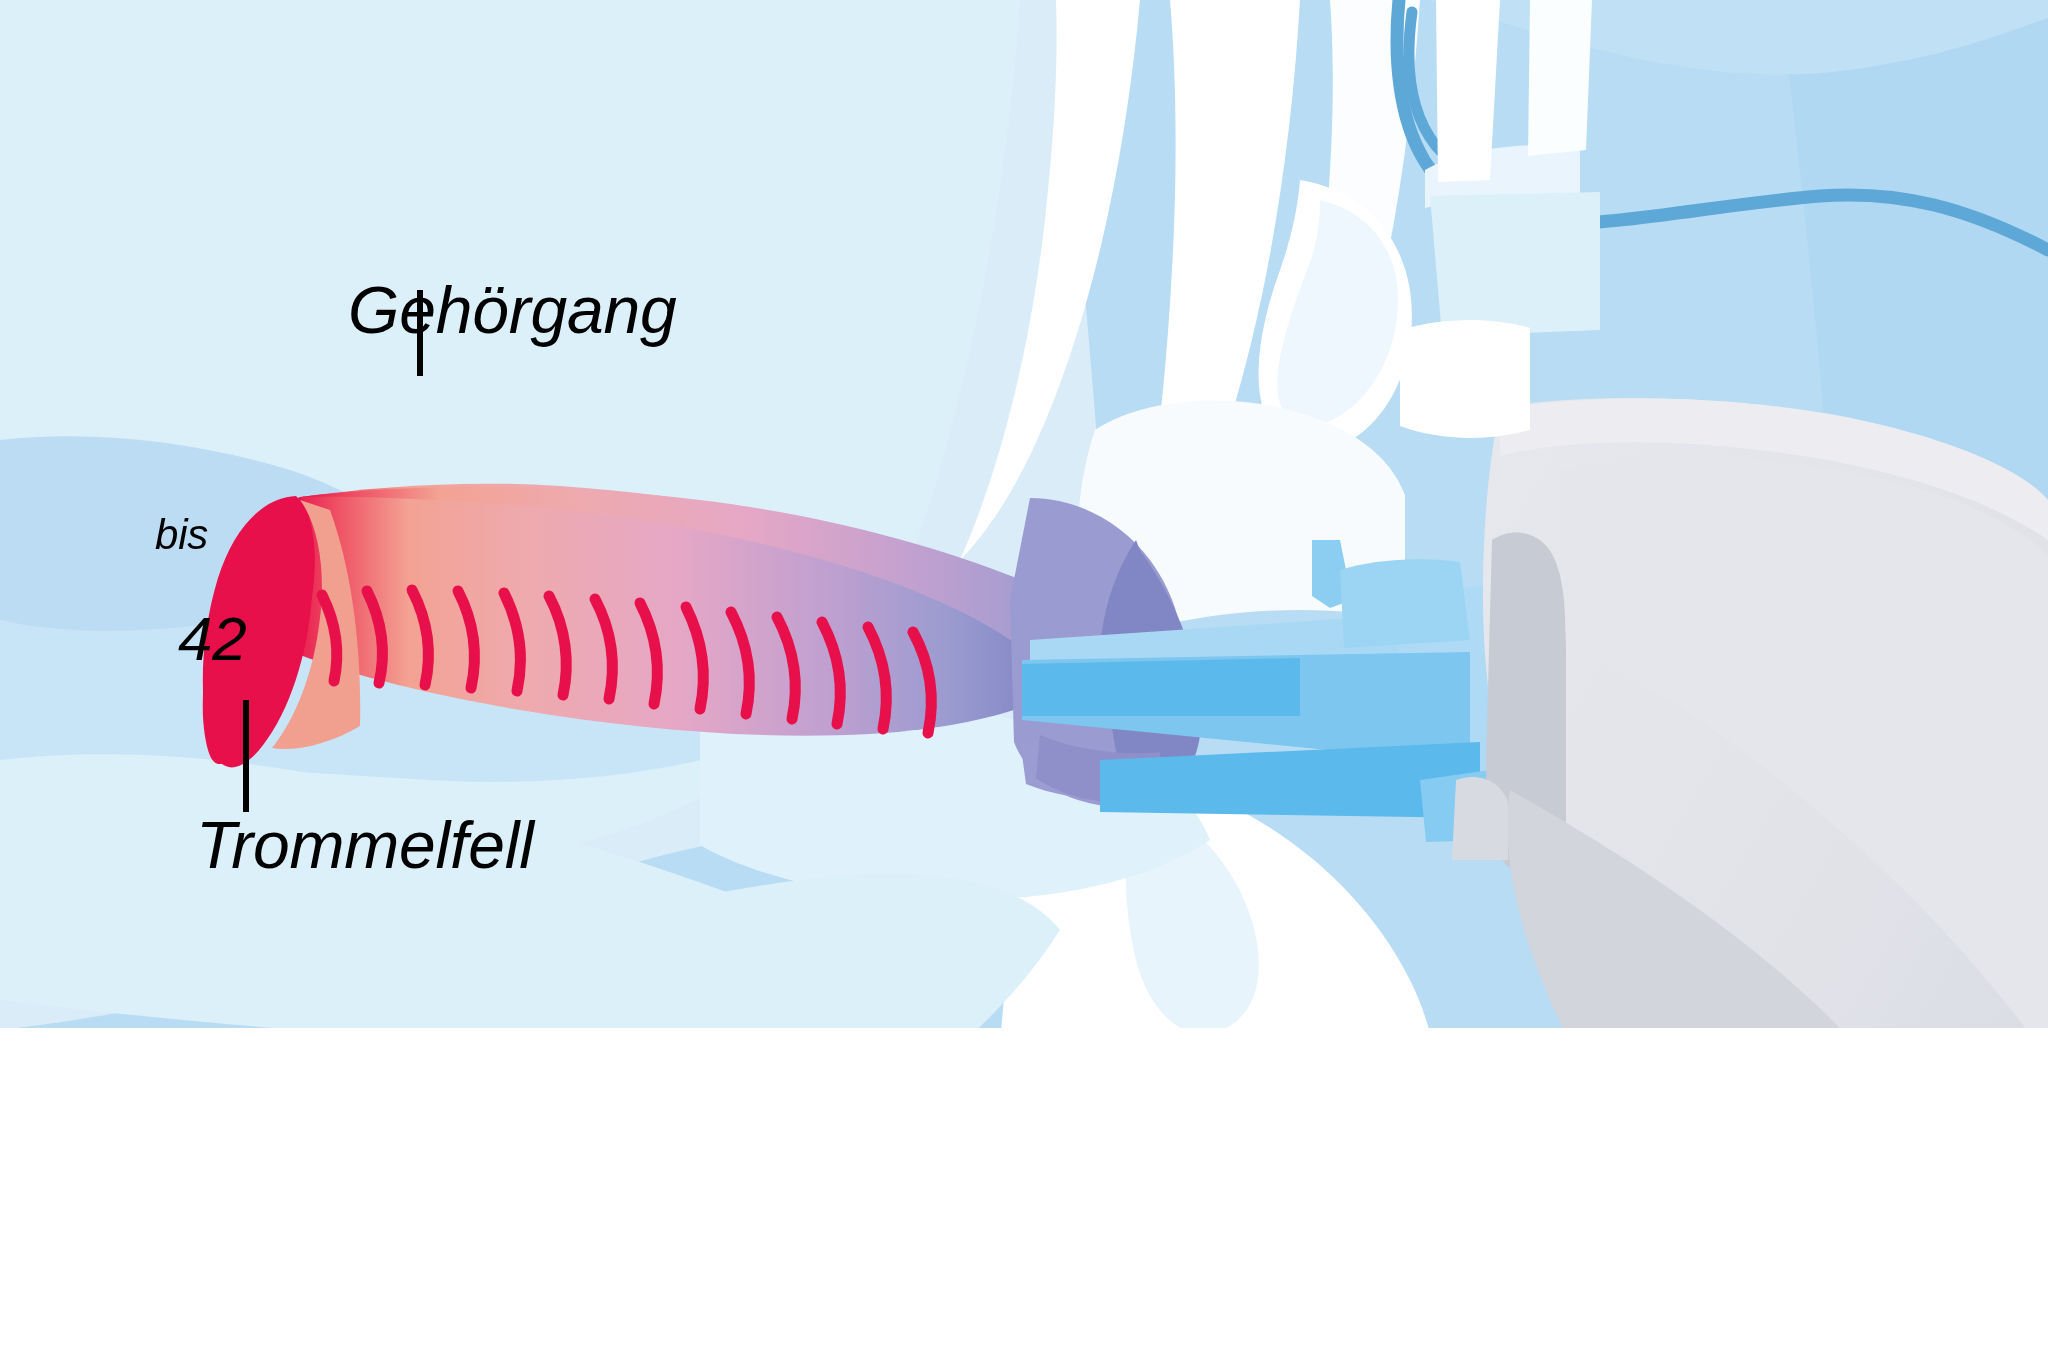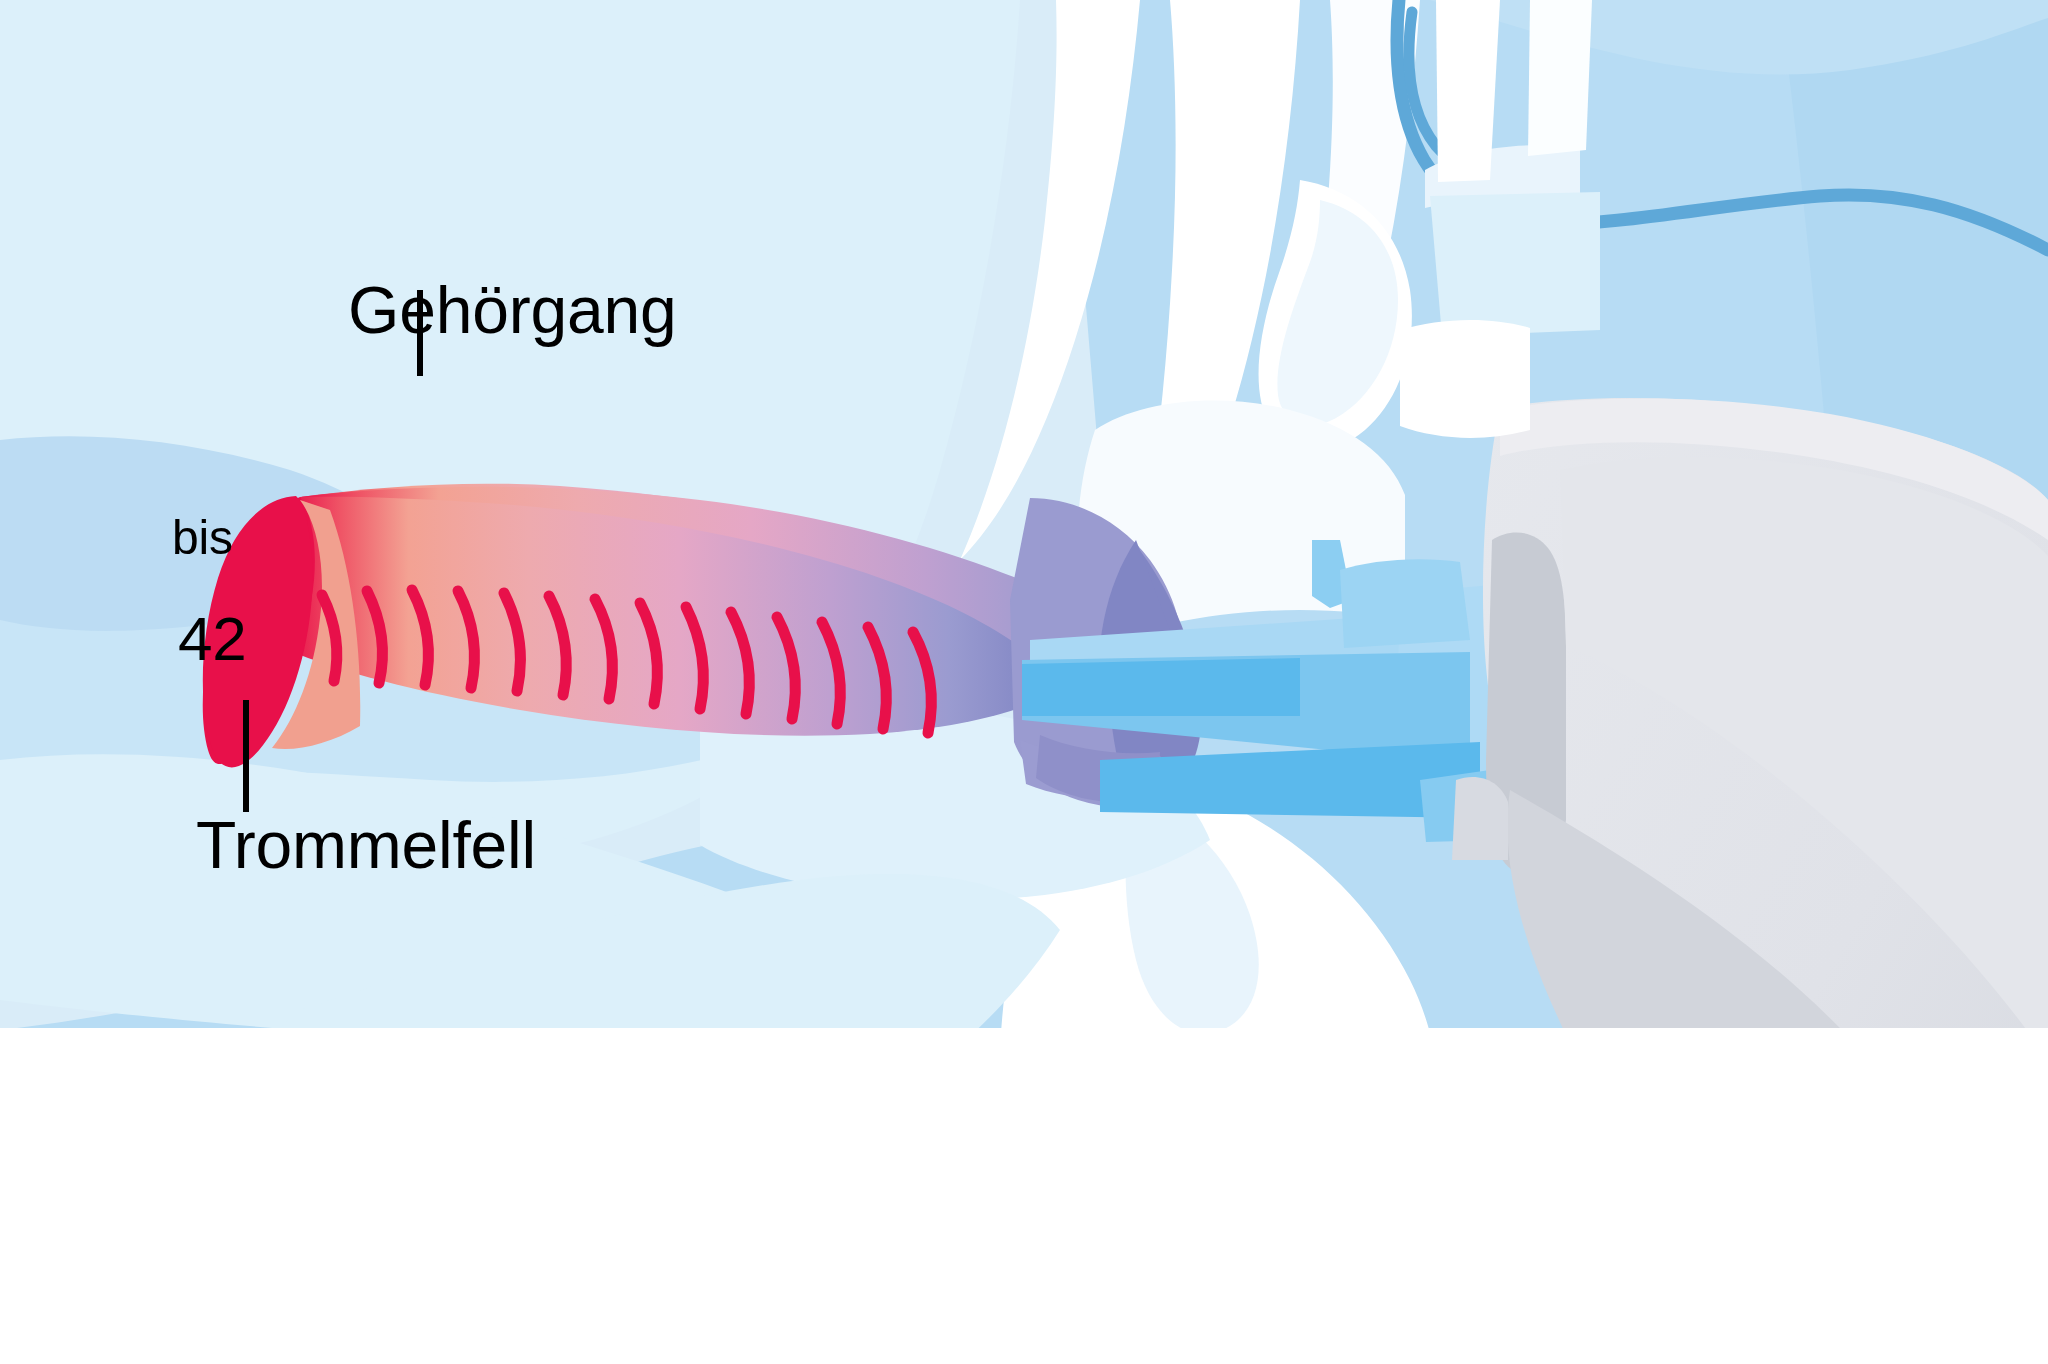--- a/index.html
+++ b/index.html
@@ -9,20 +9,21 @@
   }
   body {
     font-family: "Liberation Sans", sans-serif;
   }
   #stage {
     position: relative;
     width: 2048px;
     height: 1028px;
     overflow: hidden;
     background: #fef9c3;
+    font-style: italic;
   }
   #stage svg.layer {
     position: absolute;
     top: 0;
     left: 0;
     width: 2048px;
     height: 1364px;
     display: block;
   }
   .label {
@@ -38,23 +39,23 @@
     left: 348px;
     top: 277px;
     font-size: 66px;
   }
   #label-trommelfell {
     left: 196px;
     top: 812px;
     font-size: 66px;
   }
   #label-bis {
-    left: 172px;
+    left: 155px;
     top: 514px;
-    font-size: 48px;
+    font-size: 42px;
   }
   #label-grad {
     left: 178px;
     top: 608px;
     font-size: 62px;
   }
 </style>
 </head>
 <body>
 

